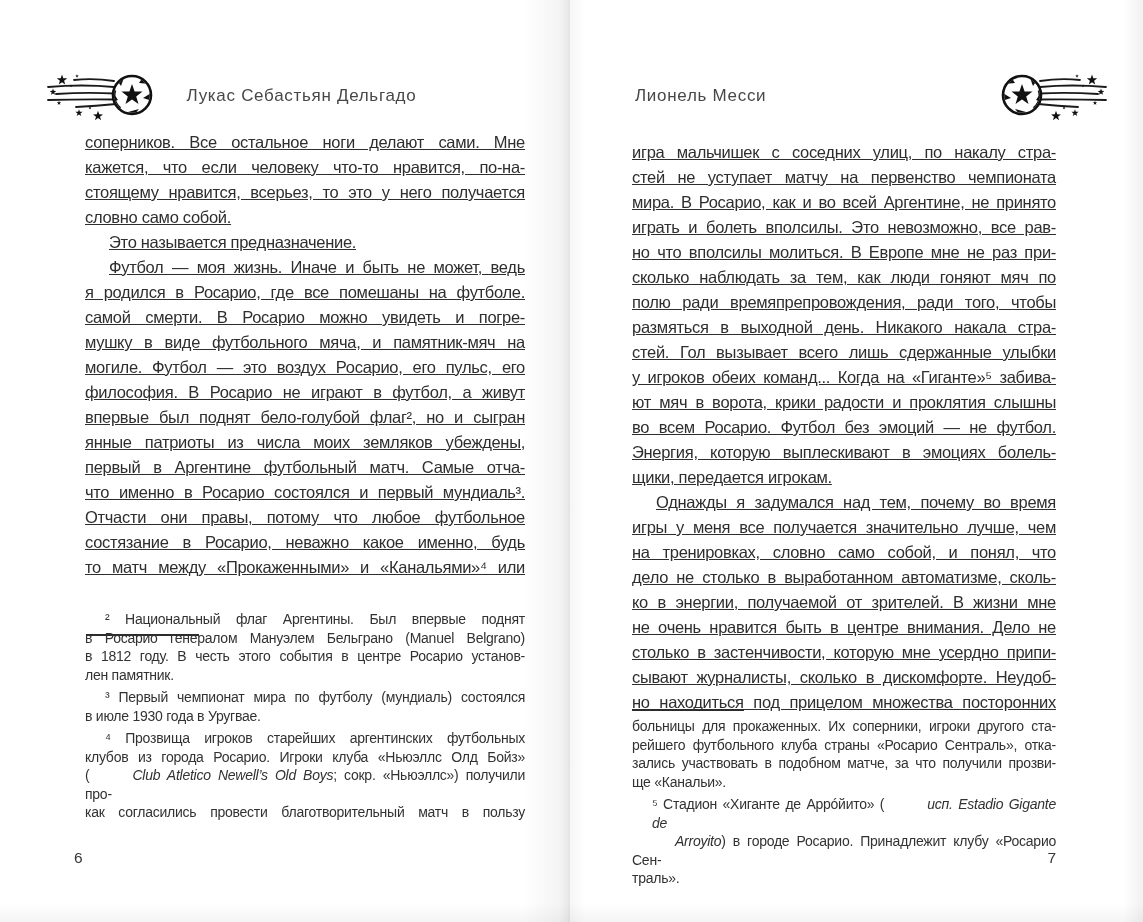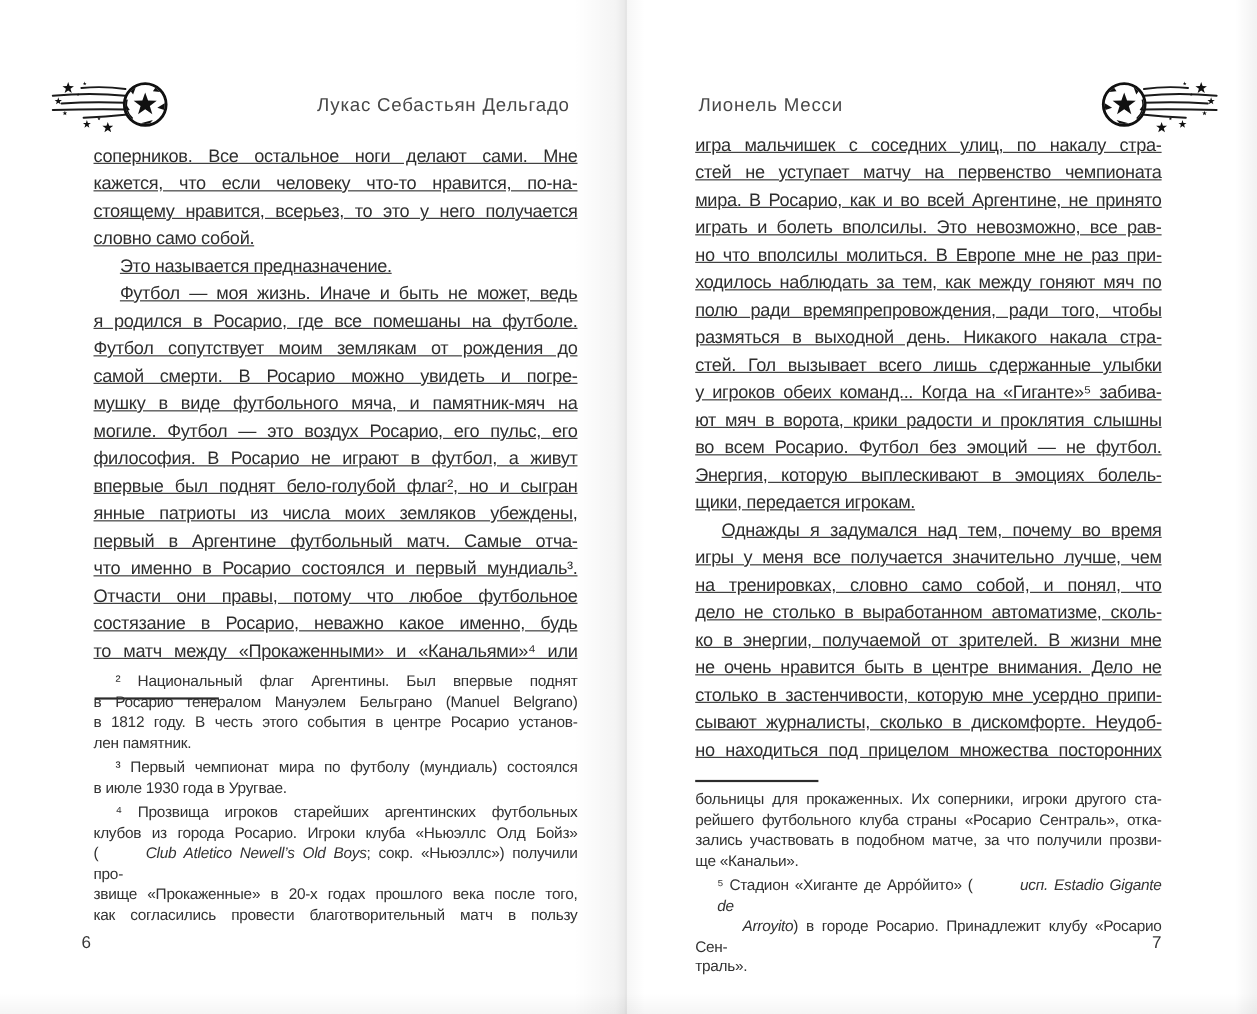--- a/index.html
+++ b/index.html
@@ -7,30 +7,30 @@
     width:1143px;height:922px;position:relative;overflow:hidden;
     background:#ffffff;
     font-family:"Liberation Sans","DejaVu Sans",sans-serif;
     color:#2f2f2f;
   }
   .abs{position:absolute;}
   
   .running-head{
     font-size:17px;letter-spacing:0.7px;color:#474747;line-height:20px;
   }
-  .rh-left{left:85px;top:86px;width:433px;text-align:right;}
+  .rh-left{left:85px;top:86px;width:433px;text-align:center;}
   .rh-right{left:635px;top:86px;width:424px;text-align:left;}
   
   .body-col{
     font-size:16.5px;line-height:25px;letter-spacing:-0.3px;
     color:#2e2e2e;
     text-decoration:underline;
   }
   .body-left{left:85px;top:130px;width:440px;}
-  .body-right{left:632px;top:120px;width:424px;}
+  .body-right{left:632px;top:140px;width:424px;}
   .line{
     text-align:justify;text-align-last:justify;
     white-space:normal;
   }
   .line.end{text-align-last:left;}
   .line.indent{padding-left:24px;}
   
   .fn-rule{height:2px;background:#2c2c2c;}
   .rule-left{left:86px;top:634px;width:113px;}
   .rule-right{left:632px;top:709px;width:112px;}
@@ -117,21 +117,20 @@
   </svg>
   <div class="abs running-head rh-left">Лукас Себастьян Дельгадо</div>
   <div class="abs body-col body-left">
       <div class="line">соперников. Все остальное ноги делают сами. Мне</div>
       <div class="line">кажется, что если человеку что-то нравится, по-на-</div>
       <div class="line">стоящему нравится, всерьез, то это у него получается</div>
       <div class="line end">словно само собой.</div>
       <div class="line indent end">Это называется предназначение.</div>
       <div class="line indent">Футбол — моя жизнь. Иначе и быть не может, ведь</div>
       <div class="line">я родился в Росарио, где все помешаны на футболе.</div>
-      <div class="line">Футбол сопутствует моим землякам от рождения до</div>
       <div class="line">самой смерти. В Росарио можно увидеть и погре-</div>
       <div class="line">мушку в виде футбольного мяча, и памятник-мяч на</div>
       <div class="line">могиле. Футбол — это воздух Росарио, его пульс, его</div>
       <div class="line">философия. В Росарио не играют в футбол, а живут</div>
       <div class="line">впервые был поднят бело-голубой флаг², но и сыгран</div>
       <div class="line">янные патриоты из числа моих земляков убеждены,</div>
       <div class="line">первый в Аргентине футбольный матч. Самые отча-</div>
       <div class="line">что именно в Росарио состоялся и первый мундиаль³.</div>
       <div class="line">Отчасти они правы, потому что любое футбольное</div>
       <div class="line">состязание в Росарио, неважно какое именно, будь</div>
@@ -146,39 +145,38 @@
         <div class="line end">лен памятник.</div>
       </div>
       <div class="footnote">
         <div class="line indent">³ Первый чемпионат мира по футболу (мундиаль) состоялся</div>
         <div class="line end">в июле 1930 года в Уругвае.</div>
       </div>
       <div class="footnote">
         <div class="line indent">⁴ Прозвища игроков старейших аргентинских футбольных</div>
         <div class="line">клубов из города Росарио. Игроки клуба «Ньюэллс Олд Бойз»</div>
         <div class="line">(<em>Club Atletico Newell’s Old Boys</em>; сокр. «Ньюэллс») получили про-</div>
-        <div class="line">звище «Прокаженные» в 20-х годах прошлого века после того,</div>
         <div class="line">как согласились провести благотворительный матч в пользу</div>
       </div>
     </div>
   <div class="abs pagenum pn-left">6</div>
 </div>
 
 <div class="abs" style="left:568px;top:0;width:575px;height:878px;">
   <svg class="abs icon-right" viewBox="0 0 114 52" style="left:426px;">
     <use href="#cometball"></use>
   </svg>
   <div class="abs running-head rh-right" style="left:67px;">Лионель Месси</div>
   <div class="abs body-col body-right" style="left:64px;">
       <div class="line">игра мальчишек с соседних улиц, по накалу стра-</div>
       <div class="line">стей не уступает матчу на первенство чемпионата</div>
       <div class="line">мира. В Росарио, как и во всей Аргентине, не принято</div>
       <div class="line">играть и болеть вполсилы. Это невозможно, все рав-</div>
       <div class="line">но что вполсилы молиться. В Европе мне не раз при-</div>
-      <div class="line">ходилось наблюдать за тем, как между гоняют мяч по</div>
+      <div class="line">сколько наблюдать за тем, как люди гоняют мяч по</div>
       <div class="line">полю ради времяпрепровождения, ради того, чтобы</div>
       <div class="line">размяться в выходной день. Никакого накала стра-</div>
       <div class="line">стей. Гол вызывает всего лишь сдержанные улыбки</div>
       <div class="line">у игроков обеих команд... Когда на «Гиганте»⁵ забива-</div>
       <div class="line">ют мяч в ворота, крики радости и проклятия слышны</div>
       <div class="line">во всем Росарио. Футбол без эмоций — не футбол.</div>
       <div class="line">Энергия, которую выплескивают в эмоциях болель-</div>
       <div class="line end">щики, передается игрокам.</div>
       <div class="line indent">Однажды я задумался над тем, почему во время</div>
       <div class="line">игры у меня все получается значительно лучше, чем</div>

